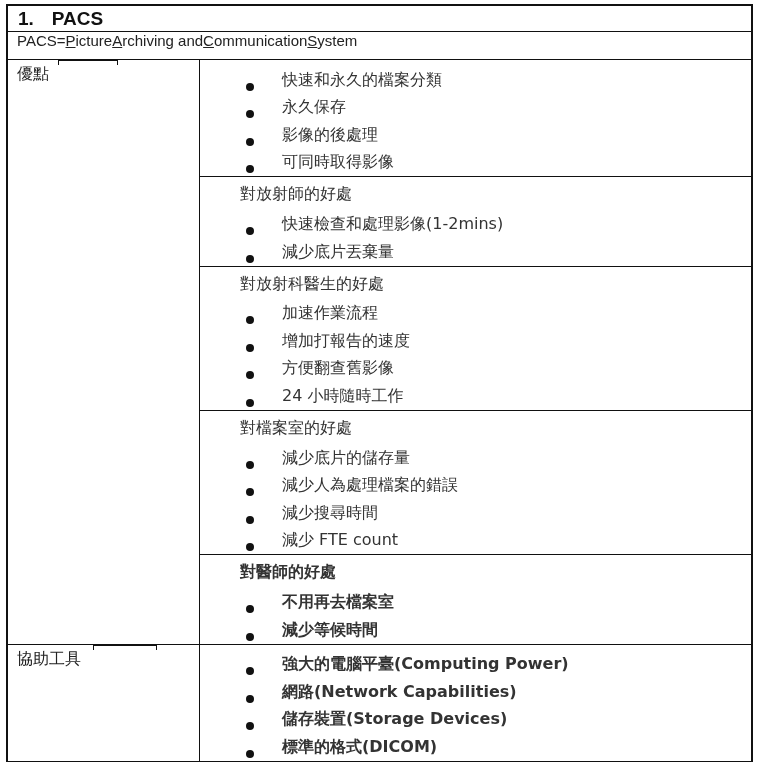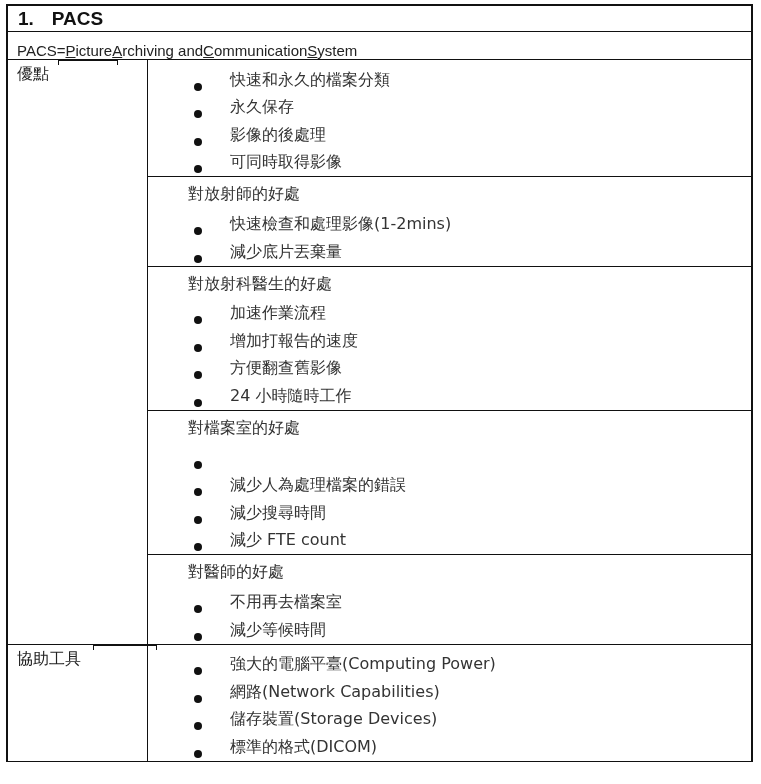--- a/index.html
+++ b/index.html
@@ -4,30 +4,30 @@
 <style>
   html, body { margin: 0; padding: 0; background: #ffffff; }
   body { width: 761px; height: 784px; overflow: hidden; position: relative;
          font-family: "DejaVu Sans", "Liberation Sans", sans-serif; color: #222; }
   .doc { position: absolute; left: 6px; top: 4px; width: 747px; }
   .title-row { height: 28px; border: 2px solid #111; border-bottom: 1.5px solid #111; box-sizing: border-box;
                display: flex; align-items: center; padding-left: 10px;
                font-family: "Liberation Sans", sans-serif; font-weight: bold; font-size: 19px; color: #111; }
   .title-row .num { margin-right: 18px; }
   .def-row { height: 28px; border-left: 2px solid #111; border-right: 2px solid #111; border-bottom: 1.5px solid #111;
-             box-sizing: border-box; display: flex; align-items: flex-end; padding-left: 9px;
+             box-sizing: border-box; display: flex; align-items: flex-start; padding-left: 9px;
              font-family: "Liberation Sans", sans-serif; font-size: 15px; color: #222; position: relative; }
   .def-row u { text-decoration: underline; }
   .section { display: flex; border-left: 2px solid #111; border-right: 2px solid #111; border-bottom: 1.5px solid #111; box-sizing: border-box; }
-  .left { width: 140px; border-right: 1.5px solid #111; box-sizing: border-box; padding: 4px 0 0 9px;
+  .left { width: 192px; border-right: 1.5px solid #111; box-sizing: border-box; padding: 4px 0 0 9px;
           font-size: 16px; color: #222; position: relative; }
   .left .tick { position: absolute; top: 0px; height: 4px; border-top: 1.5px solid #111; border-left: 1px solid #111; border-right: 1px solid #111; }
   .right { flex: 1; }
   .group { border-bottom: 1.5px solid #111; padding: 3px 0 3px 0; }
-  .group:last-child { border-bottom: none; }
+  .group:last-child { border-bottom: none; font-weight: bold; }
   .group-title { height: 27px; line-height: 27px; padding-left: 40px; font-size: 16px; color: #333; }
   .item { height: 27.6px; display: flex; align-items: flex-end; font-size: 16px; color: #333; }
   .bullet { width: 8px; height: 8px; border-radius: 50%; background: #111; margin-left: 46px; margin-right: 28px; flex: none; }
 </style>
 </head>
 <body>
 
 <div class="doc">
 
   <div class="title-row">
@@ -102,20 +102,21 @@
         <div class="item">
             <span class="bullet"></span>
             <span>24 小時隨時工作</span>
           </div>
       </div>
 
       <div class="group">
         <div class="group-title">對檔案室的好處</div>
         <div class="item">
             <span class="bullet"></span>
+            <span>減少底片的儲存量</span>
           </div>
         <div class="item">
             <span class="bullet"></span>
             <span>減少人為處理檔案的錯誤</span>
           </div>
         <div class="item">
             <span class="bullet"></span>
             <span>減少搜尋時間</span>
           </div>
         <div class="item">

